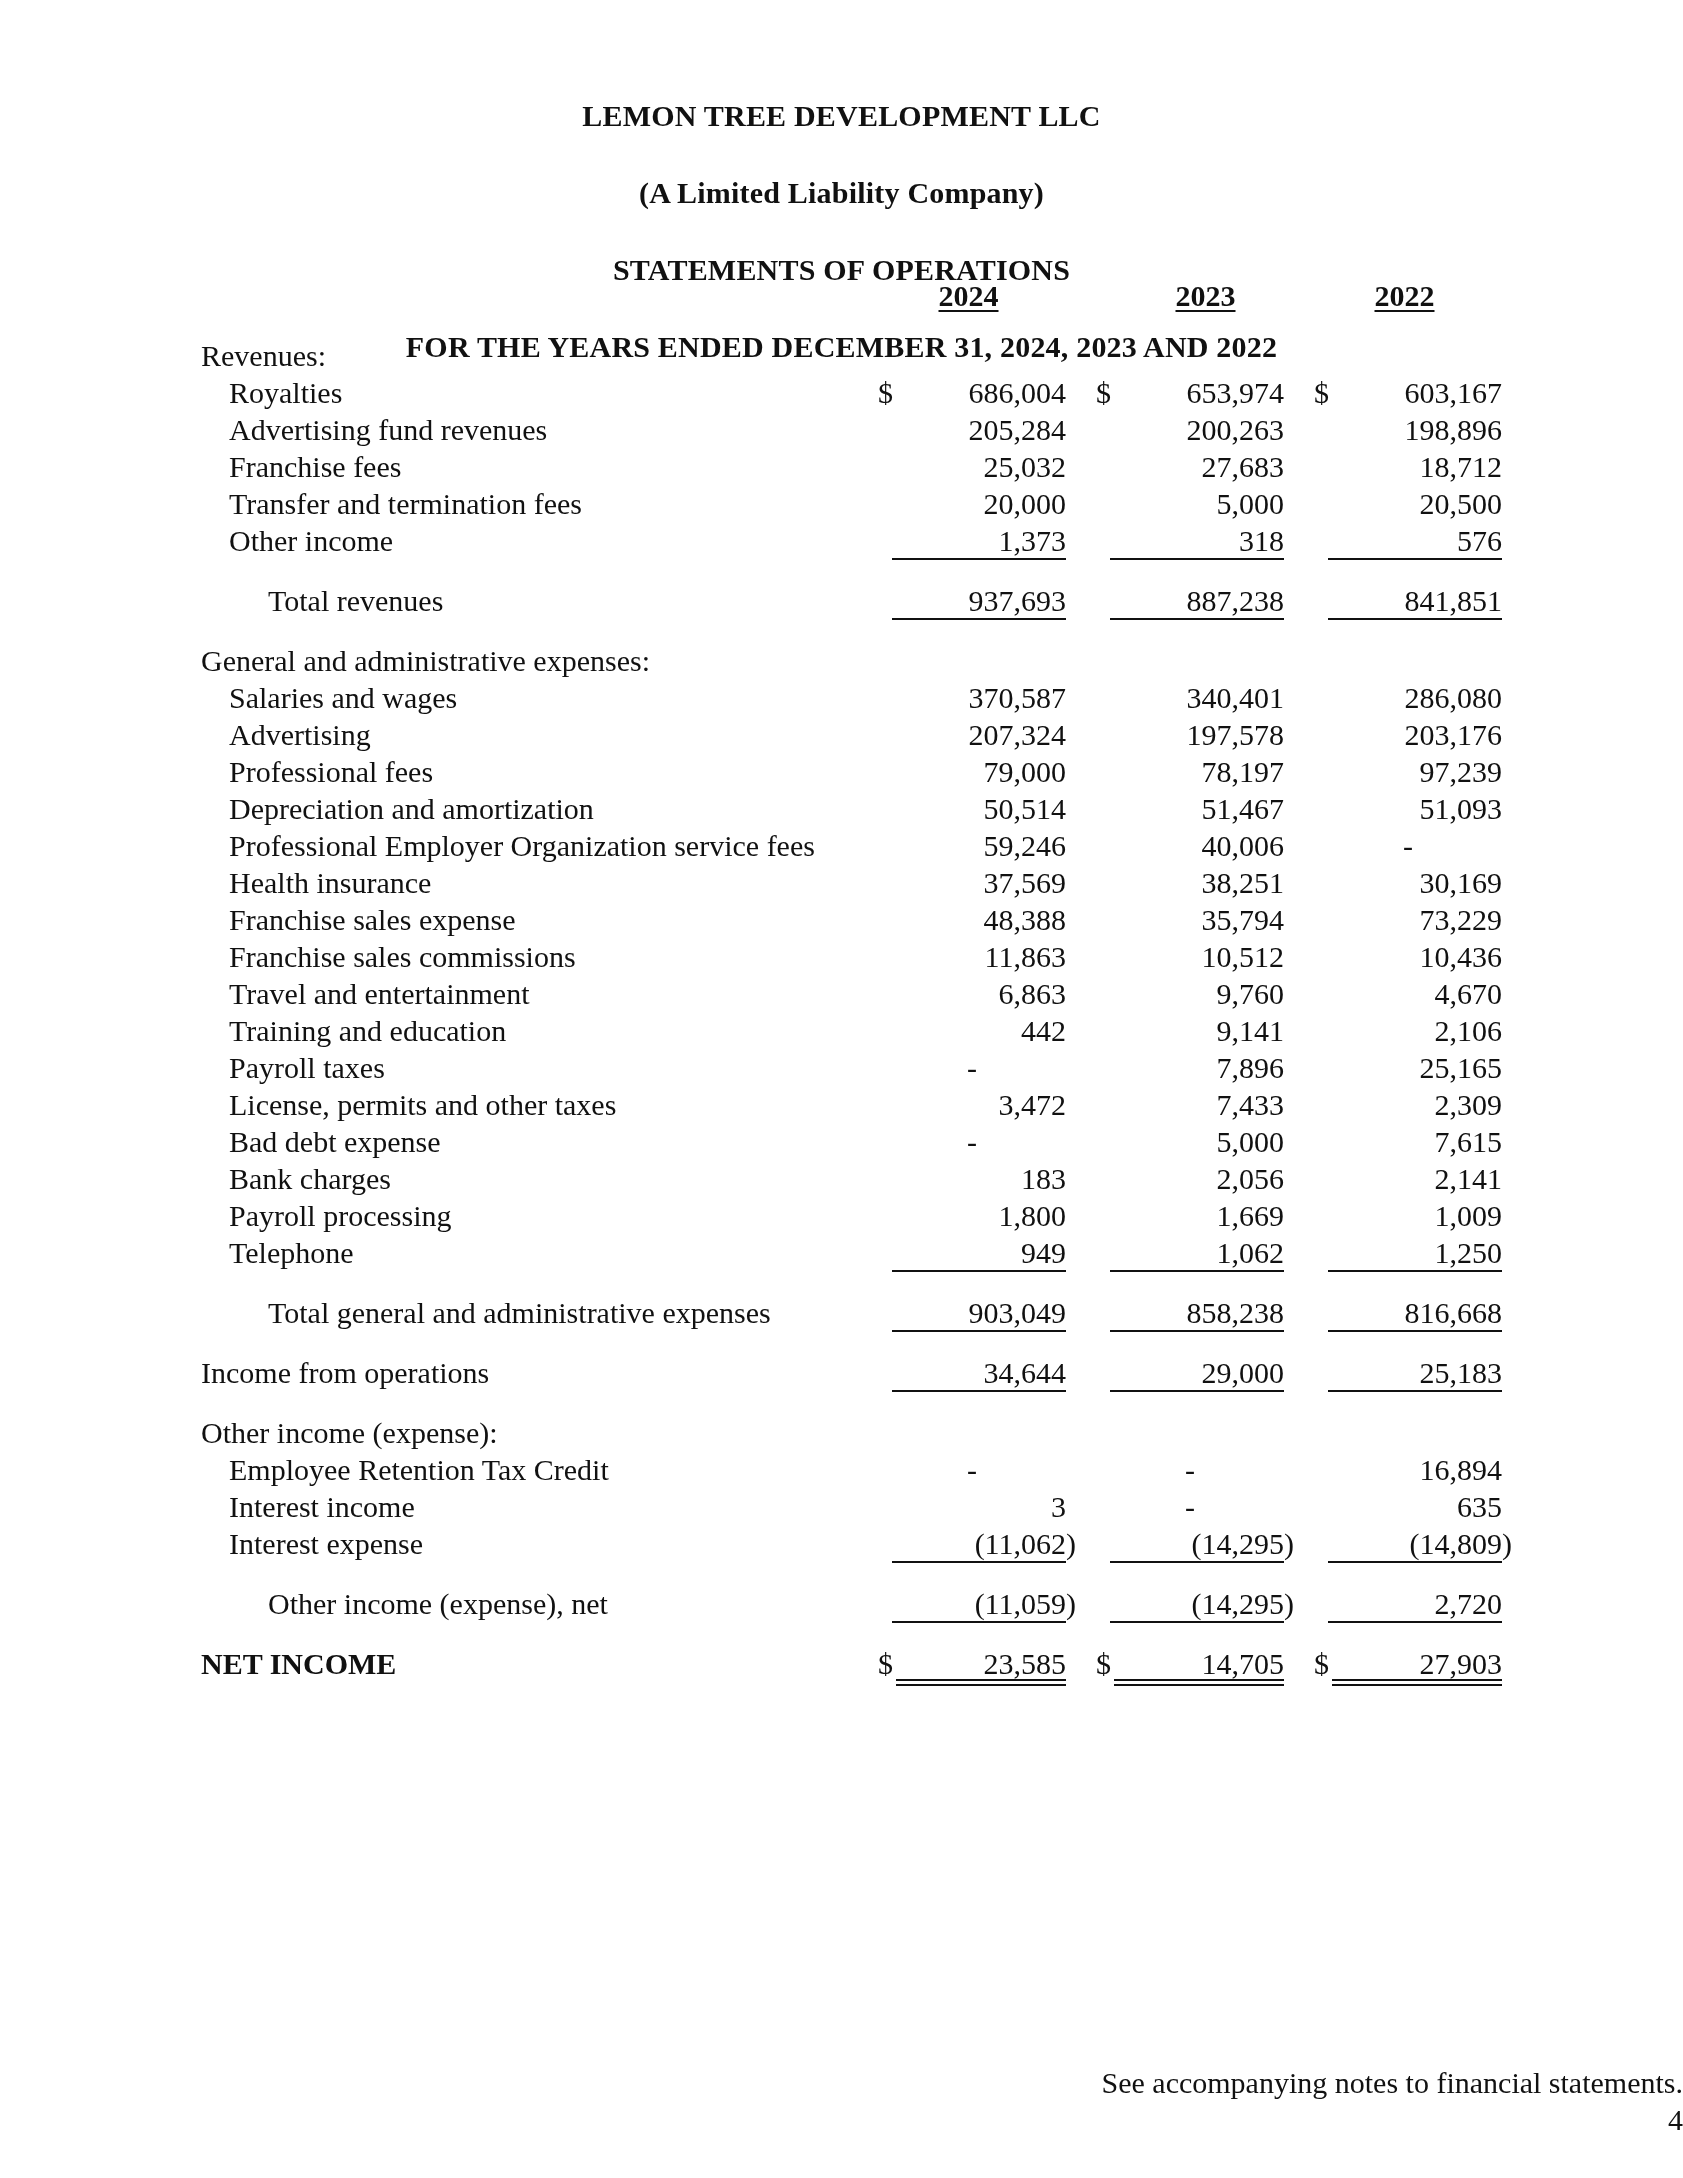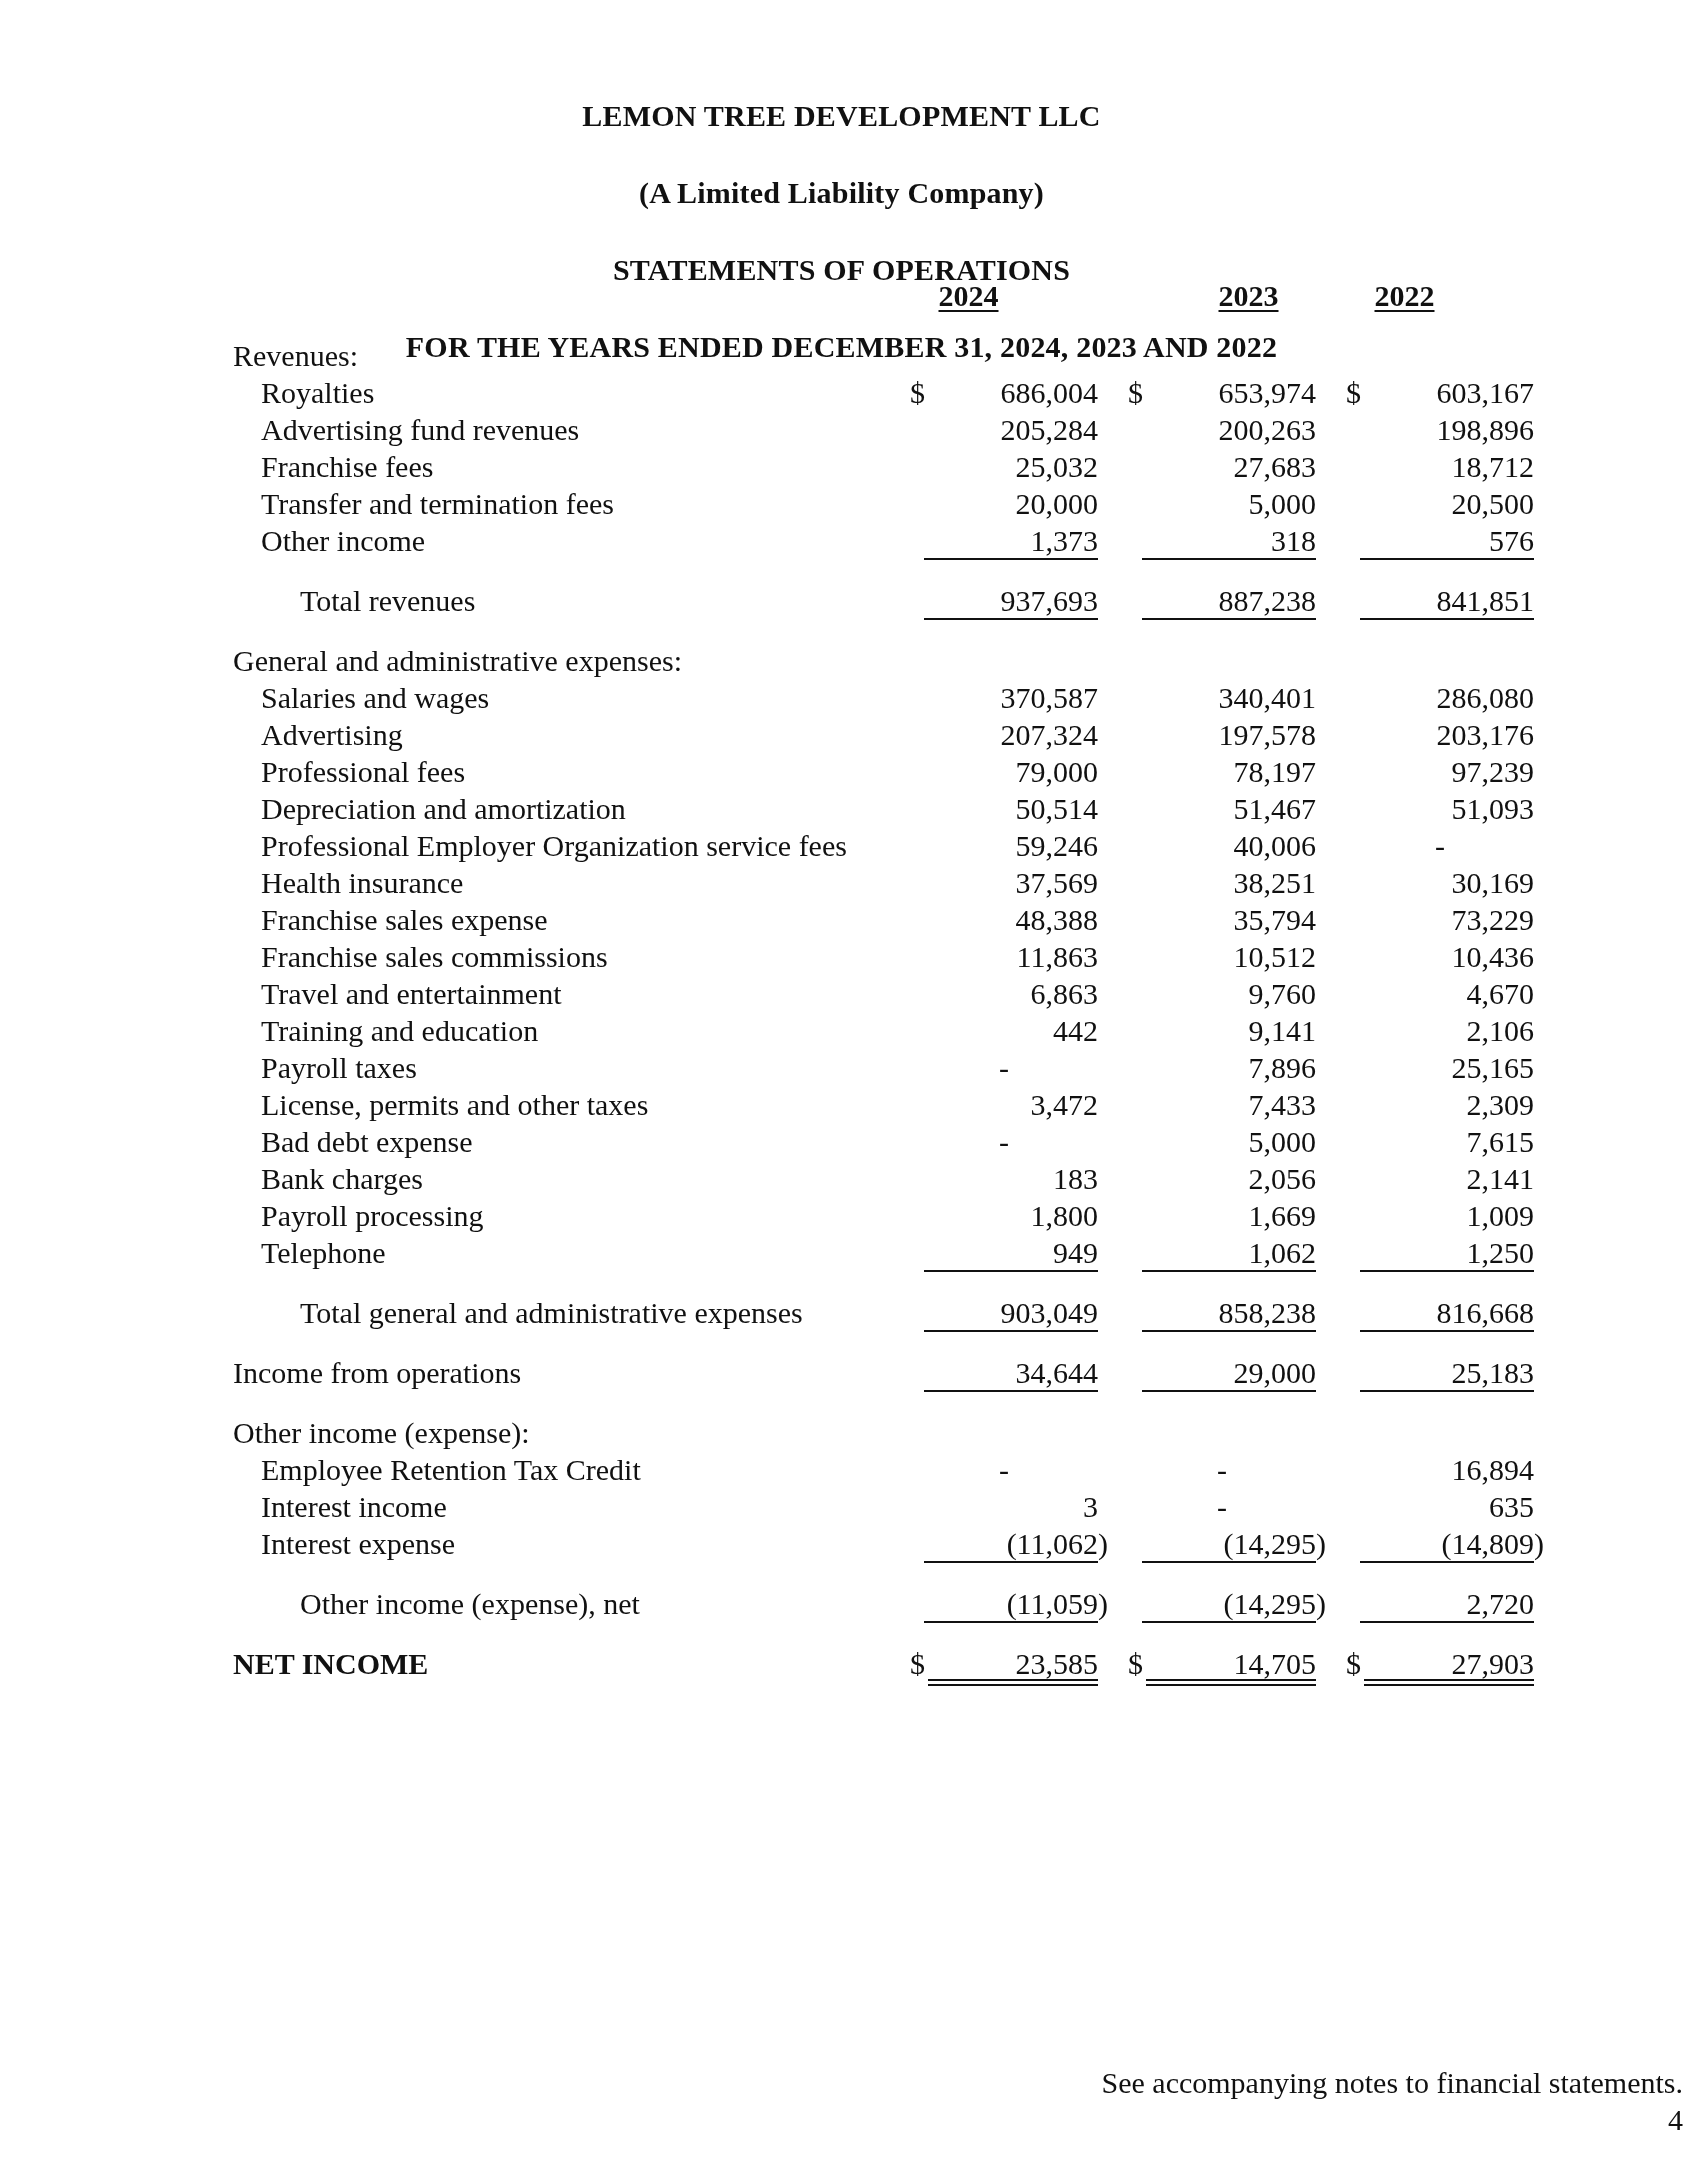--- a/index.html
+++ b/index.html
@@ -44,21 +44,20 @@
       text-decoration: underline;
       text-decoration-thickness: 2px;
       text-underline-offset: 4px;
     }
 
     .stmt {
       position: absolute;
       top: 337px;
       left: 0;
       width: 1520px;
-      padding-left: 32px;
     }
     .row {
       position: relative;
       height: 37px;
       font-size: 30px;
       line-height: 37px;
     }
     .row.gap-before { margin-top: 23px; }
     .label {
       position: absolute;
@@ -122,21 +121,21 @@
 
 <div class="header">
   <div>LEMON TREE DEVELOPMENT LLC</div>
   <div>(A Limited Liability Company)</div>
   <div>STATEMENTS OF OPERATIONS</div>
   <div>FOR THE YEARS ENDED DECEMBER 31, 2024, 2023 AND 2022</div>
 </div>
 
 <div class="col-headers">
   <div class="col-head" style="left:899px">2024</div>
-  <div class="col-head" style="left:1179px">2023</div>
+  <div class="col-head" style="left:1136px">2023</div>
   <div class="col-head" style="left:1335px">2022</div>
 </div>
 
 <div class="stmt">
 
   <div class="row">
     <span class="label">Revenues:</span>
   </div>
 
   <div class="row">

